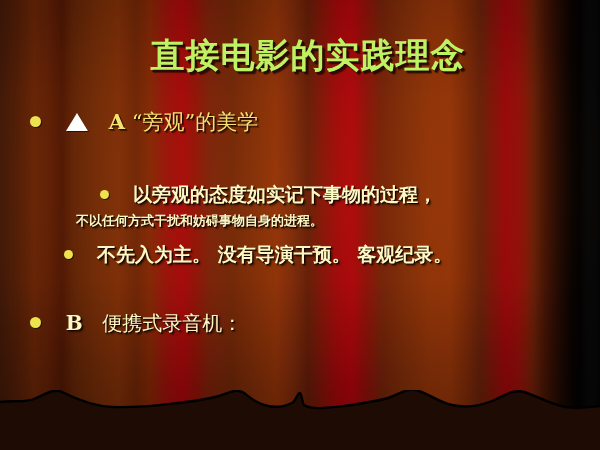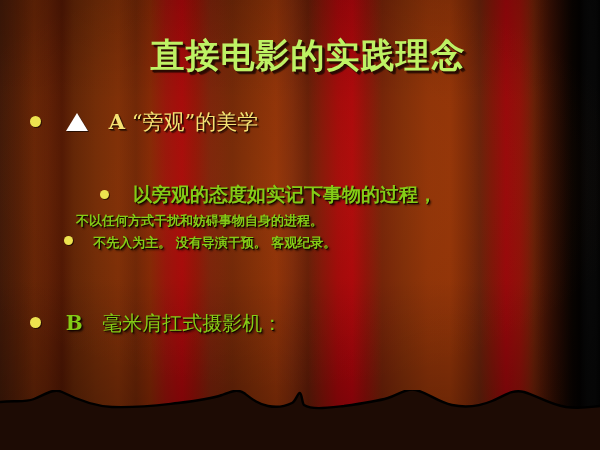--- a/index.html
+++ b/index.html
@@ -78,21 +78,21 @@
     height: 300px;
   }
 
   .line { position: absolute; white-space: nowrap; }
 
   .gold {
     color: #f4e273;
     text-shadow: 1px 1px 0 #2a0a02, 2px 2px 1px rgba(0,0,0,0.5);
   }
   .white {
-    color: #84cc16;
+    color: #fef9c3;
     text-shadow: 1px 1px 0 #180500, 2px 2px 2px rgba(0,0,0,0.65);
   }
   .bold { font-weight: bold; }
 
   
   .dot {
     display: inline-block;
     width: 11px;
     height: 11px;
     border-radius: 50%;
@@ -117,21 +117,21 @@
     border-right: 11px solid transparent;
     border-bottom: 18px solid #ffffff;
     vertical-align: -2px;
     filter: drop-shadow(1px 1px 0 rgba(0,0,0,0.6));
   }
 
   
   #line-a      { left: 30px;  top: 8px;   font-size: 21px; }
   #line-b1     { left: 100px; top: 82px;  font-size: 19px; }
   #line-b2     { left: 76px;  top: 112px; font-size: 13px; }
-  #line-b3     { left: 64px;  top: 134px; font-size: 13px; }
+  #line-b3     { left: 64px;  top: 142px; font-size: 19px; }
   #line-c      { left: 30px;  top: 210px; font-size: 20px; }
   #line-c2     { left: 42px;  top: 242px; font-size: 21px; }
 
   .sp-sm { display: inline-block; width: 7px; }
   .sp-md { display: inline-block; width: 12px; }
 </style>
 </head>
 <body>
 
 <div id="slide">
@@ -179,18 +179,18 @@
       <span class="dot-sm"></span>
       <span class="sp-md"></span>
       <span class="white bold">不先入为主。 没有导演干预。 客观纪录。</span>
     </div>
 
     <div class="line" id="line-c">
       <span class="dot"></span>
       <span class="sp-md"></span>
       <span class="white bold">B</span>
       <span class="sp-sm"></span>
-      <span class="white">毫米肩扛式摄影机：</span>
+      <span class="white">便携式录音机：</span>
     </div>
 
 
   </div>
 </div>
 
 </body></html>

